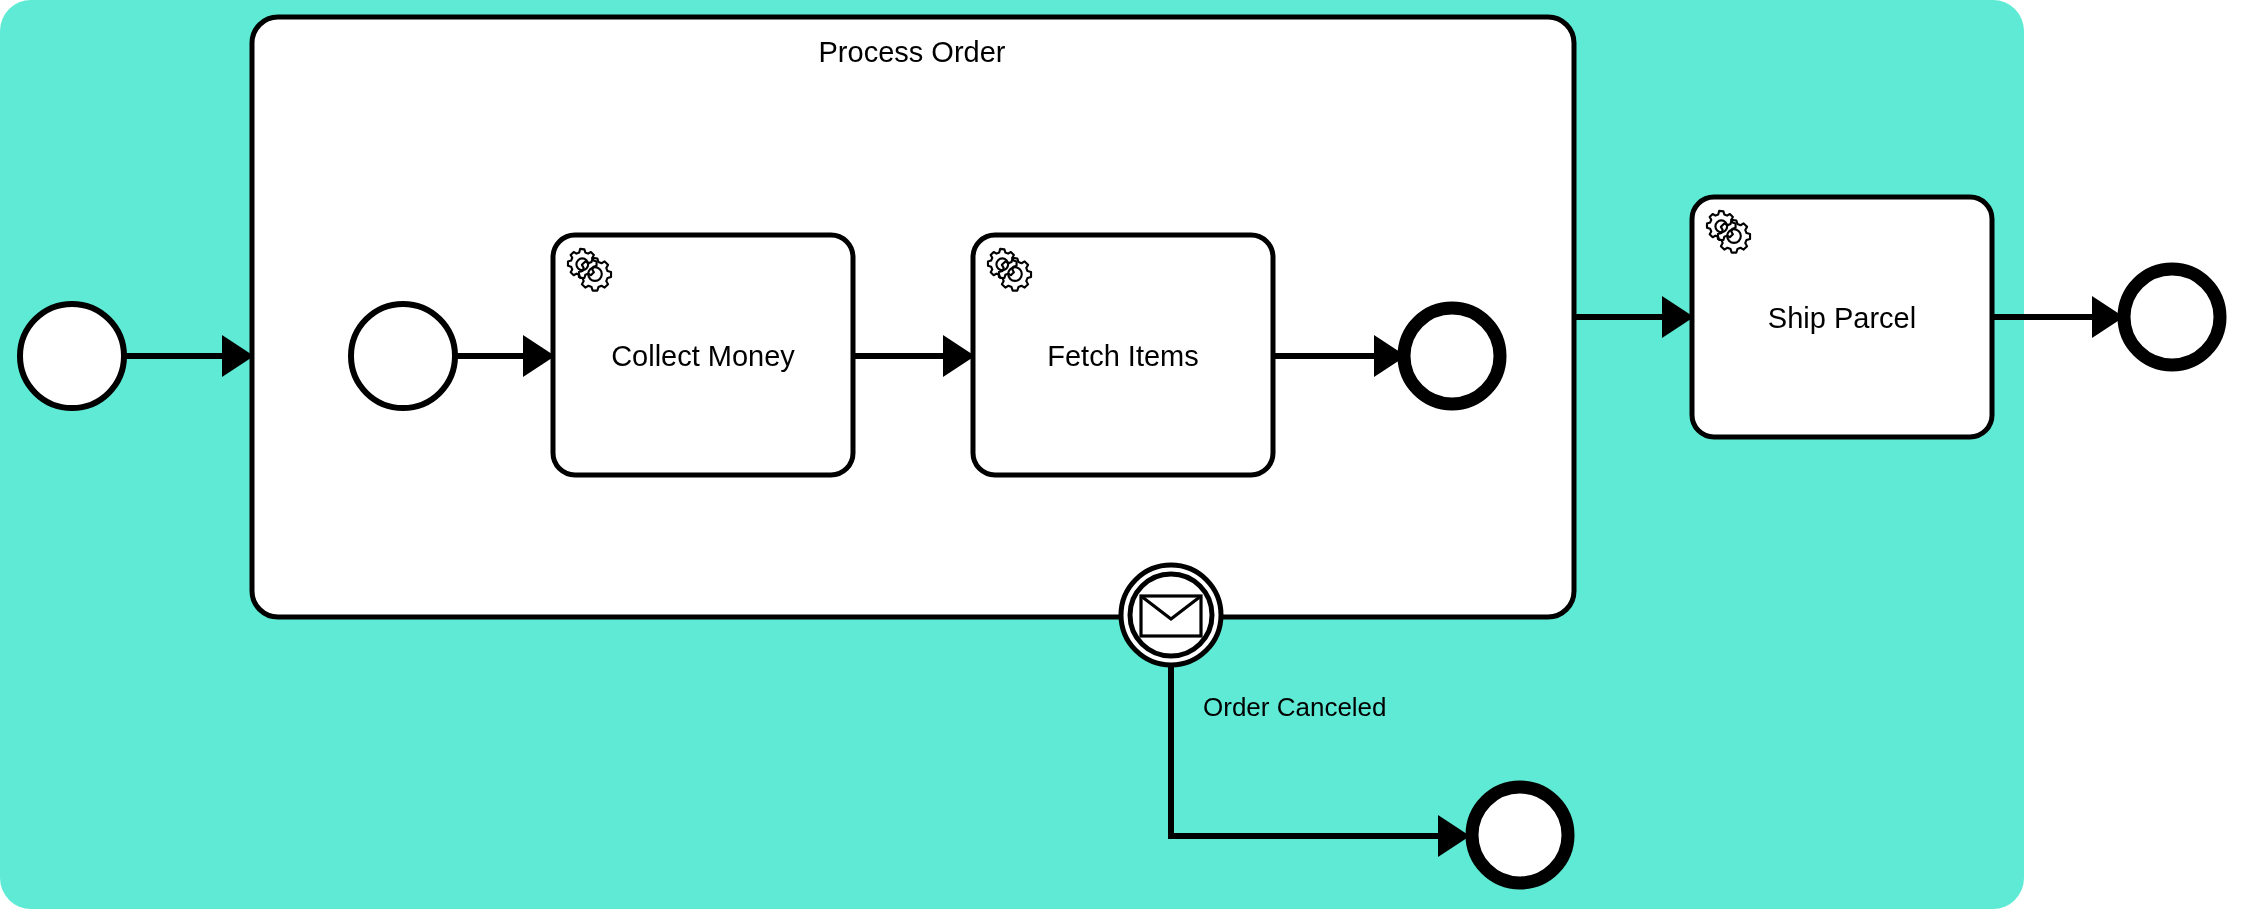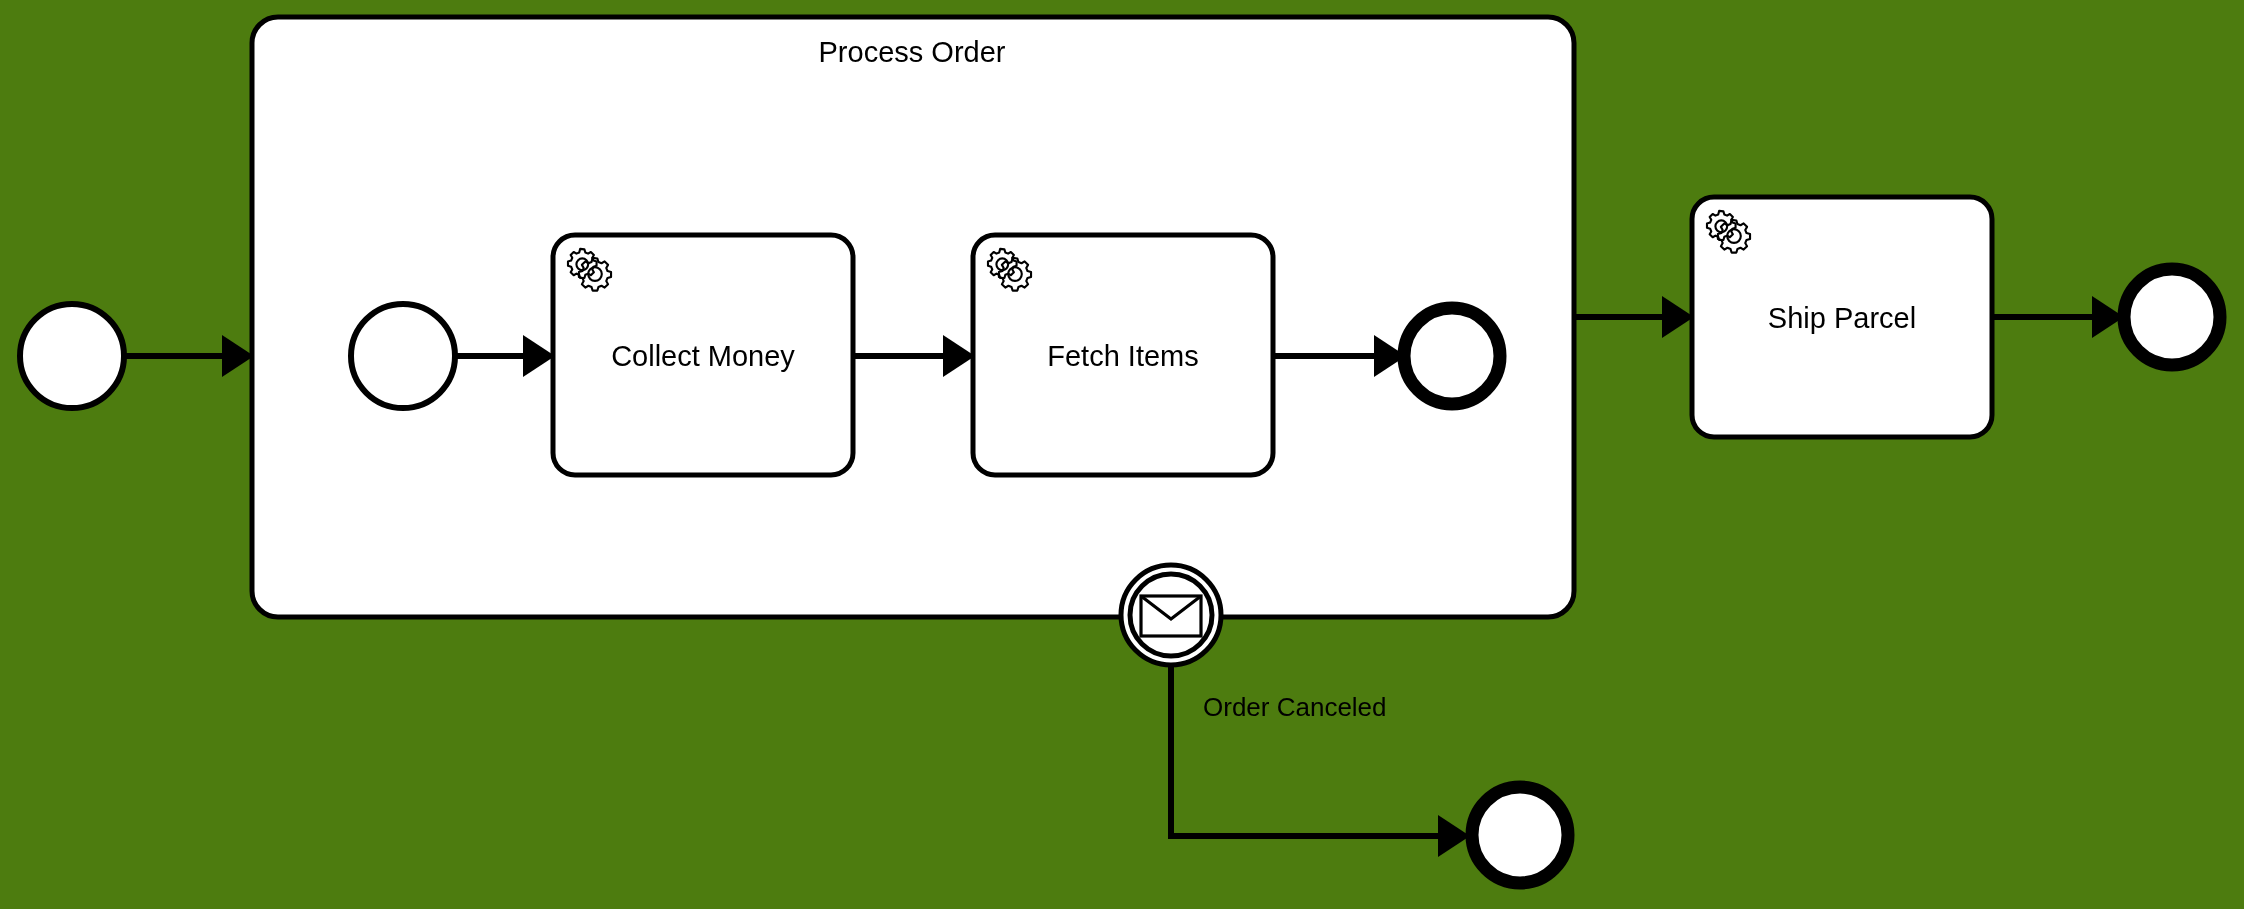--- a/index.html
+++ b/index.html
@@ -9,23 +9,24 @@
     background: #ffffff;
   }
   body {
     font-family: "Liberation Sans", sans-serif;
     width: 2244px;
     height: 909px;
     overflow: hidden;
   }
   #diagram-root {
     position: relative;
-    width: 2244px;
+    width: 2024px;
     height: 909px;
-    background: #4d7c0f;
+    background: #5eead4;
+    border-radius: 31px;
   }
   #bpmn-svg {
     display: block;
     width: 2244px;
     height: 909px;
   }
   .pool-rect {
     fill: #ffffff;
     stroke: #000000;
     stroke-width: 5;

